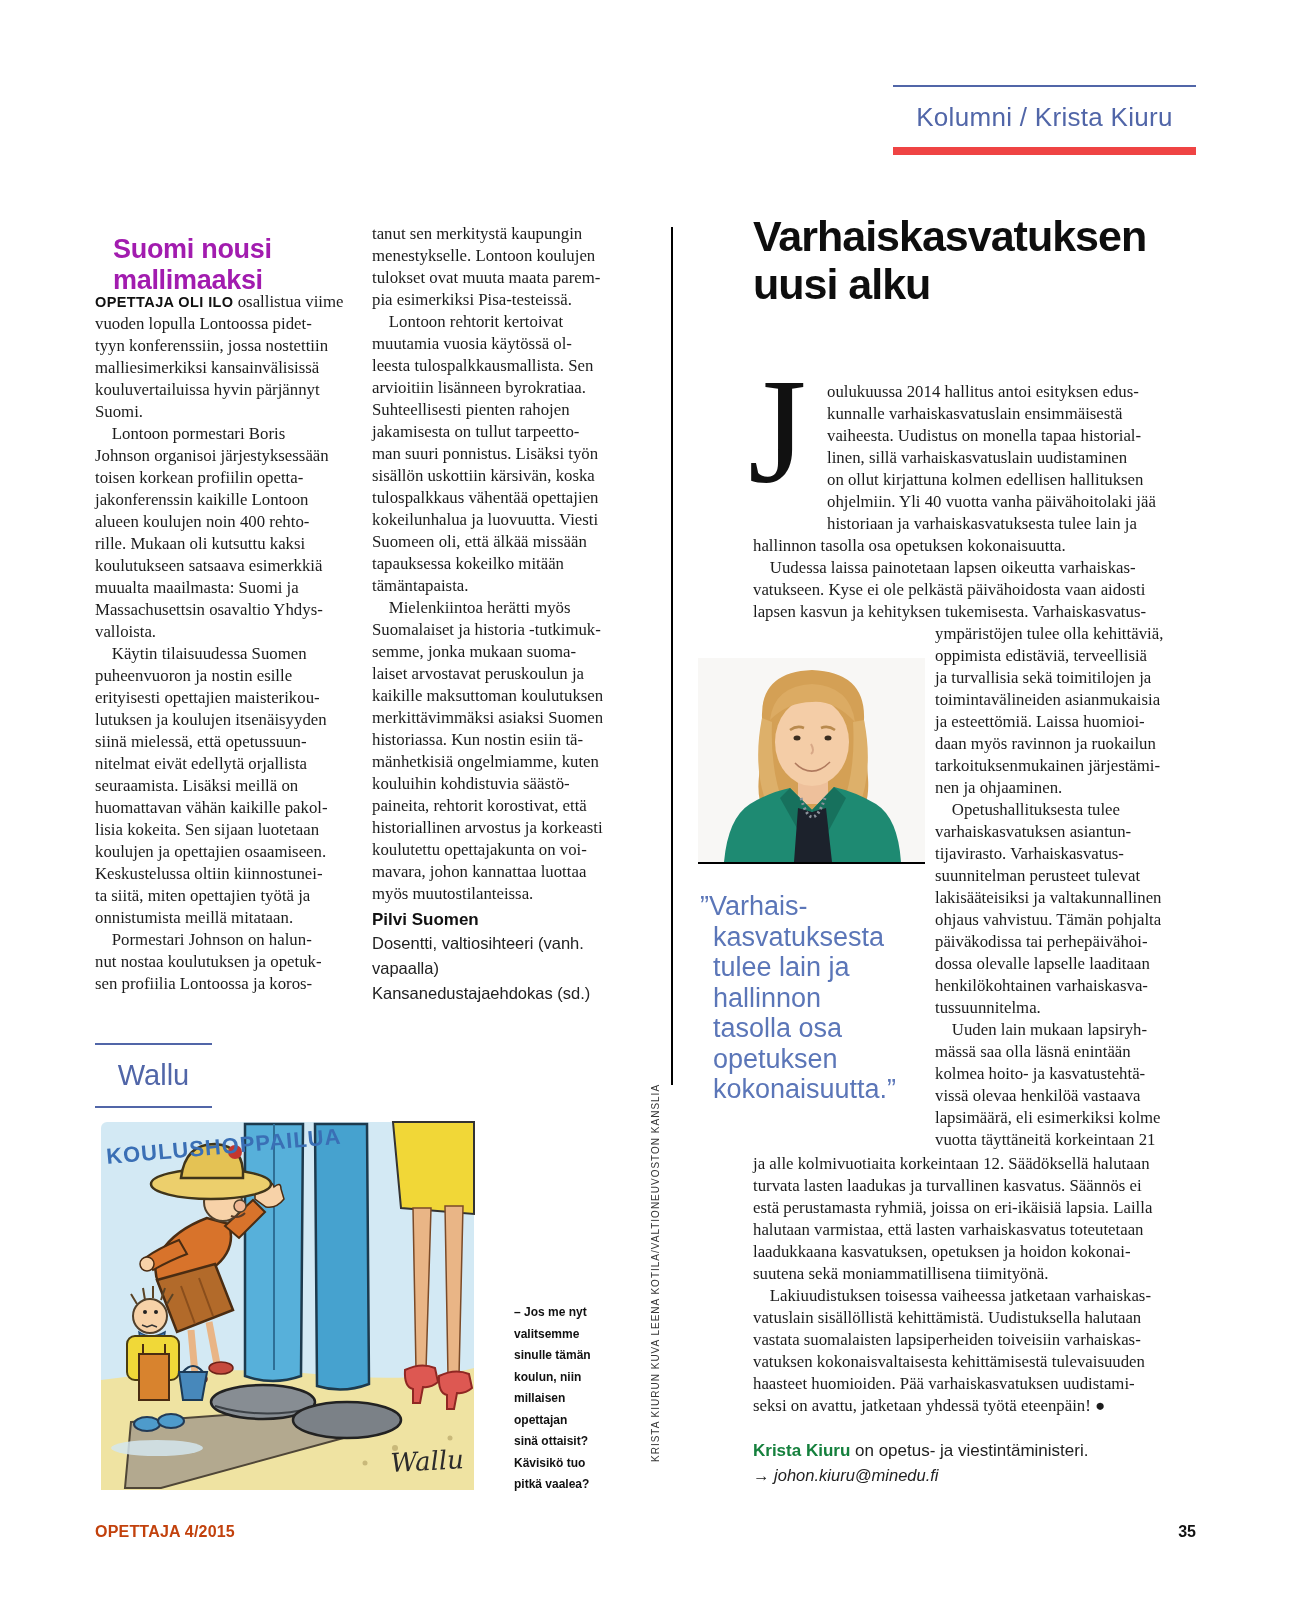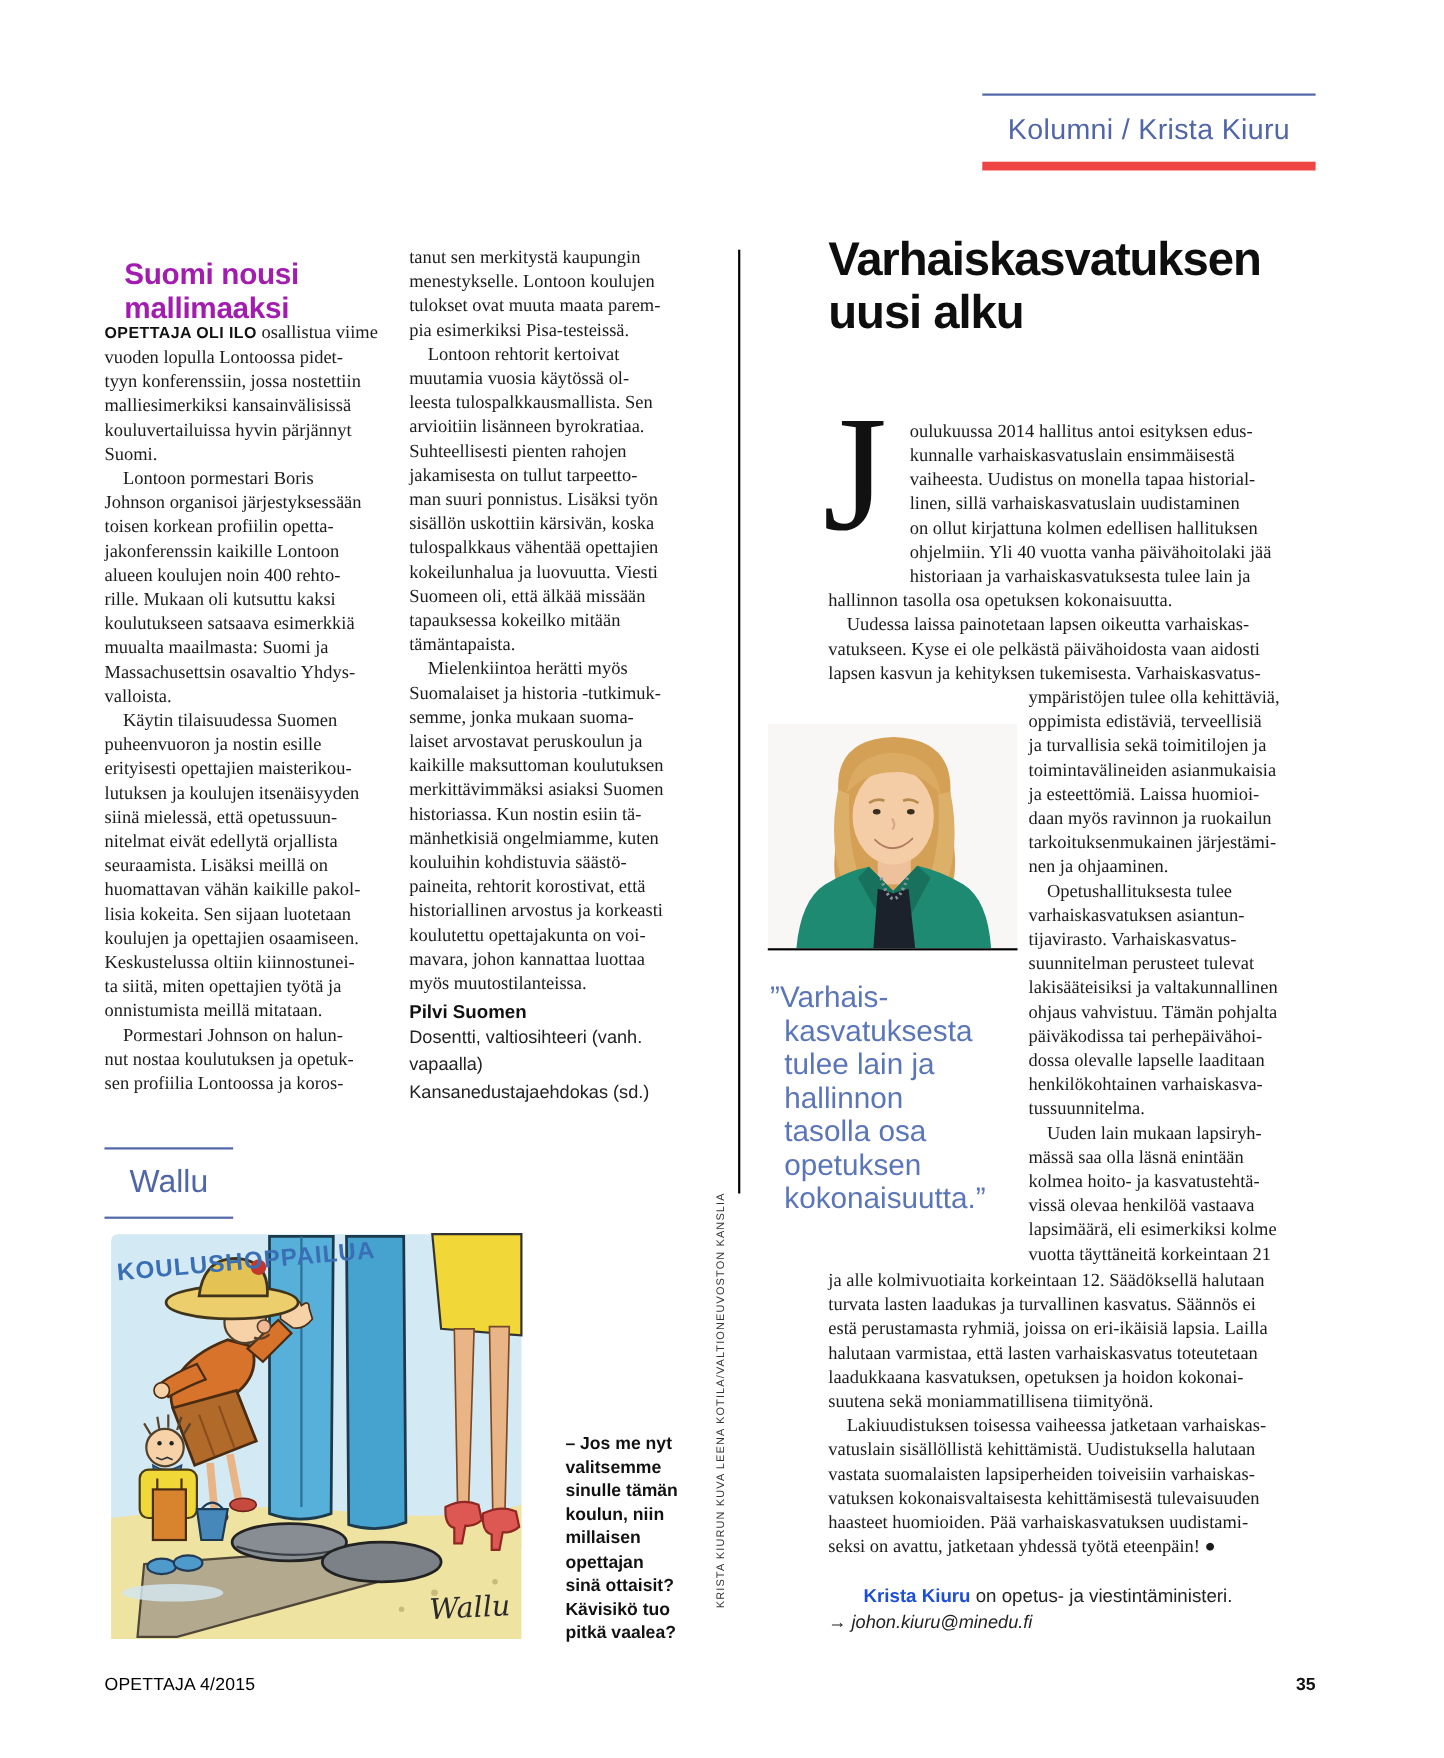--- a/index.html
+++ b/index.html
@@ -31,38 +31,38 @@
   .intro{position:absolute;left:827px;top:381px;width:372px;}
   .wide1{position:absolute;left:753px;top:535px;width:450px;}
   .narrow{position:absolute;left:935px;top:623px;width:264px;}
   .wide2{position:absolute;left:753px;top:1153px;width:452px;}
   .photo{position:absolute;left:698px;top:658px;width:227px;height:204px;border-bottom:2px solid #000;}
   .pullquote{position:absolute;left:700px;top:891px;width:240px;
     font-family:"Liberation Sans",sans-serif;font-size:27px;line-height:30.5px;color:#5b76b8;
     padding-left:13px;text-indent:-13px;}
   .byline{position:absolute;left:753px;top:1441px;width:452px;
     font-family:"Liberation Sans",sans-serif;font-size:17px;color:#222;}
-  .byline-name{font-weight:bold;color:#1d4ed8;margin-left:32px;}
+  .byline-name{font-weight:bold;color:#15803d;}
   .email{position:absolute;left:753px;top:1466px;width:452px;
     font-family:"Liberation Sans",sans-serif;font-size:16.5px;color:#222;}
   .email-it{font-style:italic;}
   
   .wallu-box{position:absolute;left:95px;top:1043px;width:117px;height:61px;
     border-top:2px solid #5166a8;border-bottom:2px solid #5166a8;
     display:flex;align-items:center;font-family:"Liberation Sans",sans-serif;
     font-size:29px;color:#5166a8;padding-left:0;justify-content:center;}
   .cartoon{position:absolute;left:95px;top:1118px;width:385px;height:375px;}
   .caption{position:absolute;left:514px;top:1302px;width:130px;
-    font-family:"Liberation Sans",sans-serif;font-weight:bold;font-size:16px;line-height:21.5px;color:#111;}
+    font-family:"Liberation Sans",sans-serif;font-weight:bold;font-size:12px;line-height:21.5px;color:#111;}
   .credit{position:absolute;left:650px;top:1080px;height:382px;width:20px;
     writing-mode:vertical-rl;transform:rotate(180deg);
     font-family:"Liberation Sans",sans-serif;font-size:10px;letter-spacing:1px;color:#333;}
   
   .footer-left{position:absolute;left:95px;top:1523px;
-    font-family:"Liberation Sans",sans-serif;font-weight:normal;font-size:16px;color:#000000;letter-spacing:.2px;}
+    font-family:"Liberation Sans",sans-serif;font-weight:bold;font-size:16px;color:#c2410c;letter-spacing:.2px;}
   .footer-page{position:absolute;left:1140px;top:1523px;width:56px;text-align:right;
     font-family:"Liberation Sans",sans-serif;font-weight:bold;font-size:16px;color:#111;}
 </style>
 </head>
 <body>
 
 <div class="page">
 
   <div class="kolumni-box">
     <span>Kolumni / Krista Kiuru</span>

